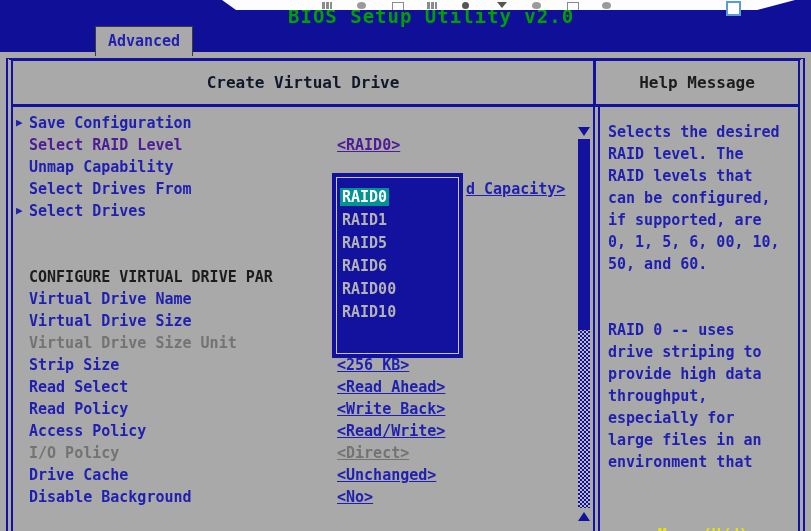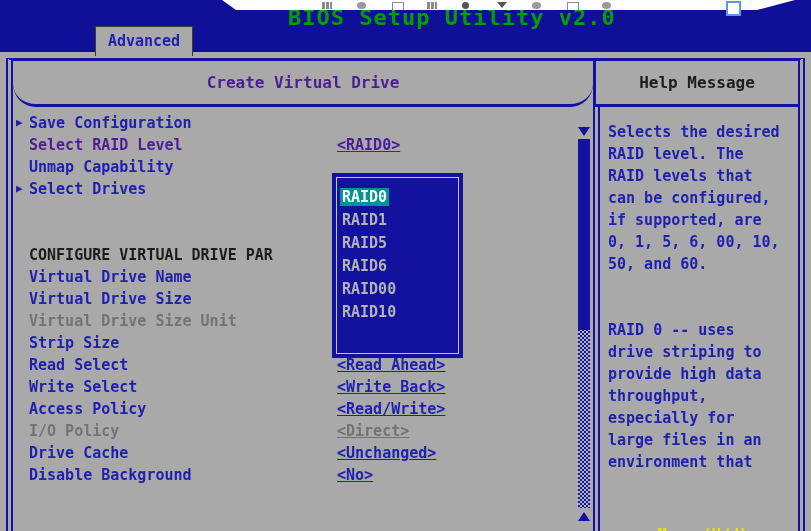--- a/index.html
+++ b/index.html
@@ -5,21 +5,21 @@
   html,body{margin:0;padding:0;background:#666;}
   .screen{
     position:relative; width:811px; height:531px; overflow:hidden;
     background:#a9a9a9;
     font-family:"DejaVu Sans Mono","Liberation Mono",monospace;
     font-weight:bold; font-size:15px;
     -webkit-font-smoothing:none;
   }
   
   .top-band{position:absolute;left:0;top:0;width:811px;height:52px;background:#0f0f97;}
-  .bios-title{position:absolute;left:288px;top:5px;color:#00a000;font-size:22px;letter-spacing:1px;white-space:nowrap;z-index:1;}
+  .bios-title{position:absolute;left:288px;top:5px;color:#00a000;font-size:19px;letter-spacing:1px;white-space:nowrap;z-index:1;}
   
   .kvm-toolbar{
     position:absolute;left:222px;top:0;width:573px;height:10px;background:#fdfdfd;z-index:2;
     clip-path:polygon(14px 100%, 0 0, 548px 0, 573px 0, 535px 100%);
   }
   .tb-ico{position:absolute;top:2px;background:#909090;}
   .tb-grid{width:10px;height:7px;background:
      repeating-linear-gradient(90deg,#8a8a8a 0 3px,#fdfdfd 3px 4px);}
   .tb-circle{width:9px;height:7px;border-radius:50%;background:#9a9a9a;}
   .tb-rect{width:10px;height:7px;background:#fdfdfd;border:1.5px solid #8a8a8a;}
@@ -39,21 +39,21 @@
   .main-box{
     position:absolute;left:6px;top:58px;width:785px;height:480px;
     border-top:3px solid #12129e;
     border-left:7px double #12129e;
     border-right:7px double #12129e;
     display:grid;grid-template-columns:580px 1fr;grid-template-rows:46px 1fr;
   }
   .panel-header{
     grid-column:1;grid-row:1;border-bottom:3px solid #12129e;
     display:flex;align-items:center;justify-content:center;
-    color:#4c1d95;font-size:16px;border-radius:23px;
+    color:#0f172a;font-size:16px;
   }
   .help-header{
     grid-column:2;grid-row:1;border-bottom:3px solid #12129e;border-left:3px solid #12129e;
     display:flex;align-items:center;justify-content:center;
     color:#1c1c1c;font-size:16px;
   }
   .panel-body{grid-column:1;grid-row:2;position:relative;padding-top:5px;}
   .help-body{grid-column:2;grid-row:2;position:relative;border-left:7px double #12129e;
     padding:14px 4px 0 8px;color:#1f1fb0;}
   
@@ -112,30 +112,31 @@
 
   <div class="menu-tab">Advanced</div>
 
   <div class="main-box">
     <div class="panel-header">Create Virtual Drive</div>
     <div class="help-header">Help Message</div>
     <div class="panel-body" id="rows">
         <div class="row normal"><span class="arrow">▶</span><span class="lab">Save Configuration</span></div>
         <div class="row selected"><span class="lab">Select RAID Level</span><span class="val">&lt;RAID0&gt;</span></div>
         <div class="row normal"><span class="lab">Unmap Capability</span></div>
+        <div class="row normal frag"><span class="lab">Select Drives From</span><span class="val">d Capacity&gt;</span></div>
         <div class="row normal"><span class="arrow">▶</span><span class="lab">Select Drives</span></div>
         <div class="row blank"></div>
         <div class="row blank"></div>
         <div class="row heading"><span class="lab">CONFIGURE VIRTUAL DRIVE PAR</span></div>
         <div class="row normal"><span class="lab">Virtual Drive Name</span></div>
         <div class="row normal"><span class="lab">Virtual Drive Size</span></div>
         <div class="row disabled"><span class="lab">Virtual Drive Size Unit</span></div>
         <div class="row normal"><span class="lab">Strip Size</span><span class="val">&lt;256 KB&gt;</span></div>
         <div class="row normal"><span class="lab">Read Select</span><span class="val">&lt;Read Ahead&gt;</span></div>
-        <div class="row normal"><span class="lab">Write Select</span><span class="val">&lt;Write Back&gt;</span></div>
+        <div class="row normal"><span class="lab">Read Policy</span><span class="val">&lt;Write Back&gt;</span></div>
         <div class="row normal"><span class="lab">Access Policy</span><span class="val">&lt;Read/Write&gt;</span></div>
         <div class="row disabled"><span class="lab">I/O Policy</span><span class="val">&lt;Direct&gt;</span></div>
         <div class="row normal"><span class="lab">Drive Cache</span><span class="val">&lt;Unchanged&gt;</span></div>
         <div class="row normal"><span class="lab">Disable Background</span><span class="val">&lt;No&gt;</span></div>
       </div>
     <div class="help-body">
       <div id="help-lines">
           <div class="help-line">Selects the desired</div>
           <div class="help-line">RAID level. The</div>
           <div class="help-line">RAID levels that</div>

